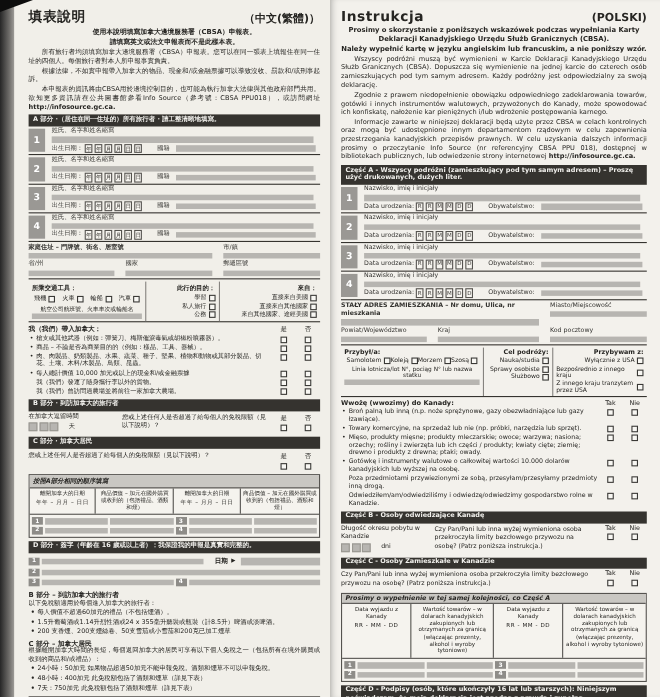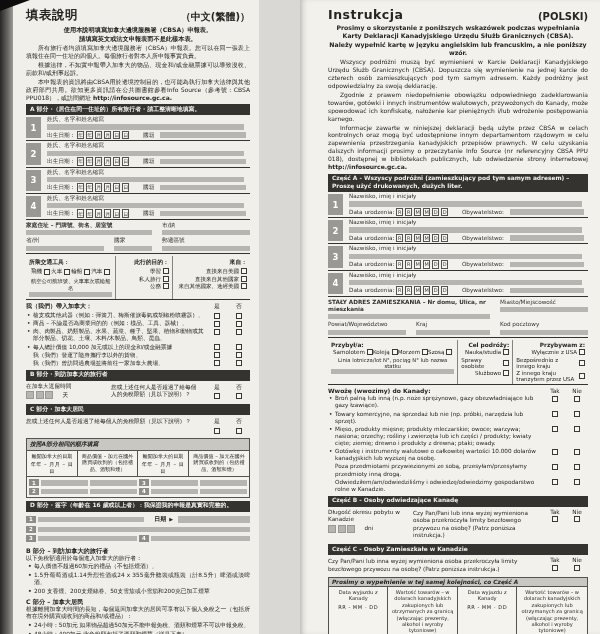--- a/index.html
+++ b/index.html
@@ -9,22 +9,22 @@
     font-family:"DejaVu Sans", sans-serif;
     color:#262522;
     position:relative;
     overflow:hidden;
   }
   .scan-band { position:absolute; left:0; top:0; width:13px; height:634px;
     background:linear-gradient(90deg,#262626,#6f6d6a 65%,#9f9d99); z-index:1; }
   .scan-corner { position:absolute; left:0; top:0; width:0; height:0;
     border-top:11px solid #0d0d0d; border-right:30px solid transparent; z-index:2; }
   .page { position:absolute; top:0; height:634px; overflow:hidden; z-index:1; }
-  .page-left  { left:13px;  width:246px; background:#f1efe9; padding:7px 9px 0 13px; }
-  .page-right { left:300px; width:300px; background:#f3f1ec; padding:7px 12px 0 27px;
+  .page-left  { left:13px;  width:287px; background:#f1efe9; padding:7px 9px 0 13px; }
+  .page-right { left:300px; width:300px; background:#f3f1ec; padding:7px 12px 0 9px;
     border-left:1px solid #c7c5c0; box-shadow: inset 4px 0 7px -4px rgba(0,0,0,.3); }
 
   .title-row { display:flex; justify-content:space-between; align-items:flex-end; margin-bottom:2px; }
   .doc-title { font-size:12.5px; font-weight:bold; letter-spacing:.5px; }
   .lang-tag  { font-size:10px; font-weight:bold; }
   .intro-bold { text-align:center; font-weight:bold; font-size:6.2px; line-height:1.3; margin-top:1px; }
   .para { font-size:6px; line-height:1.32; text-indent:12px; text-align:justify; margin-top:1px; }
   .url  { font-weight:bold; }
 
   .bar { background:#35332f; color:#f2f1ed; font-size:5.9px; font-weight:bold;

